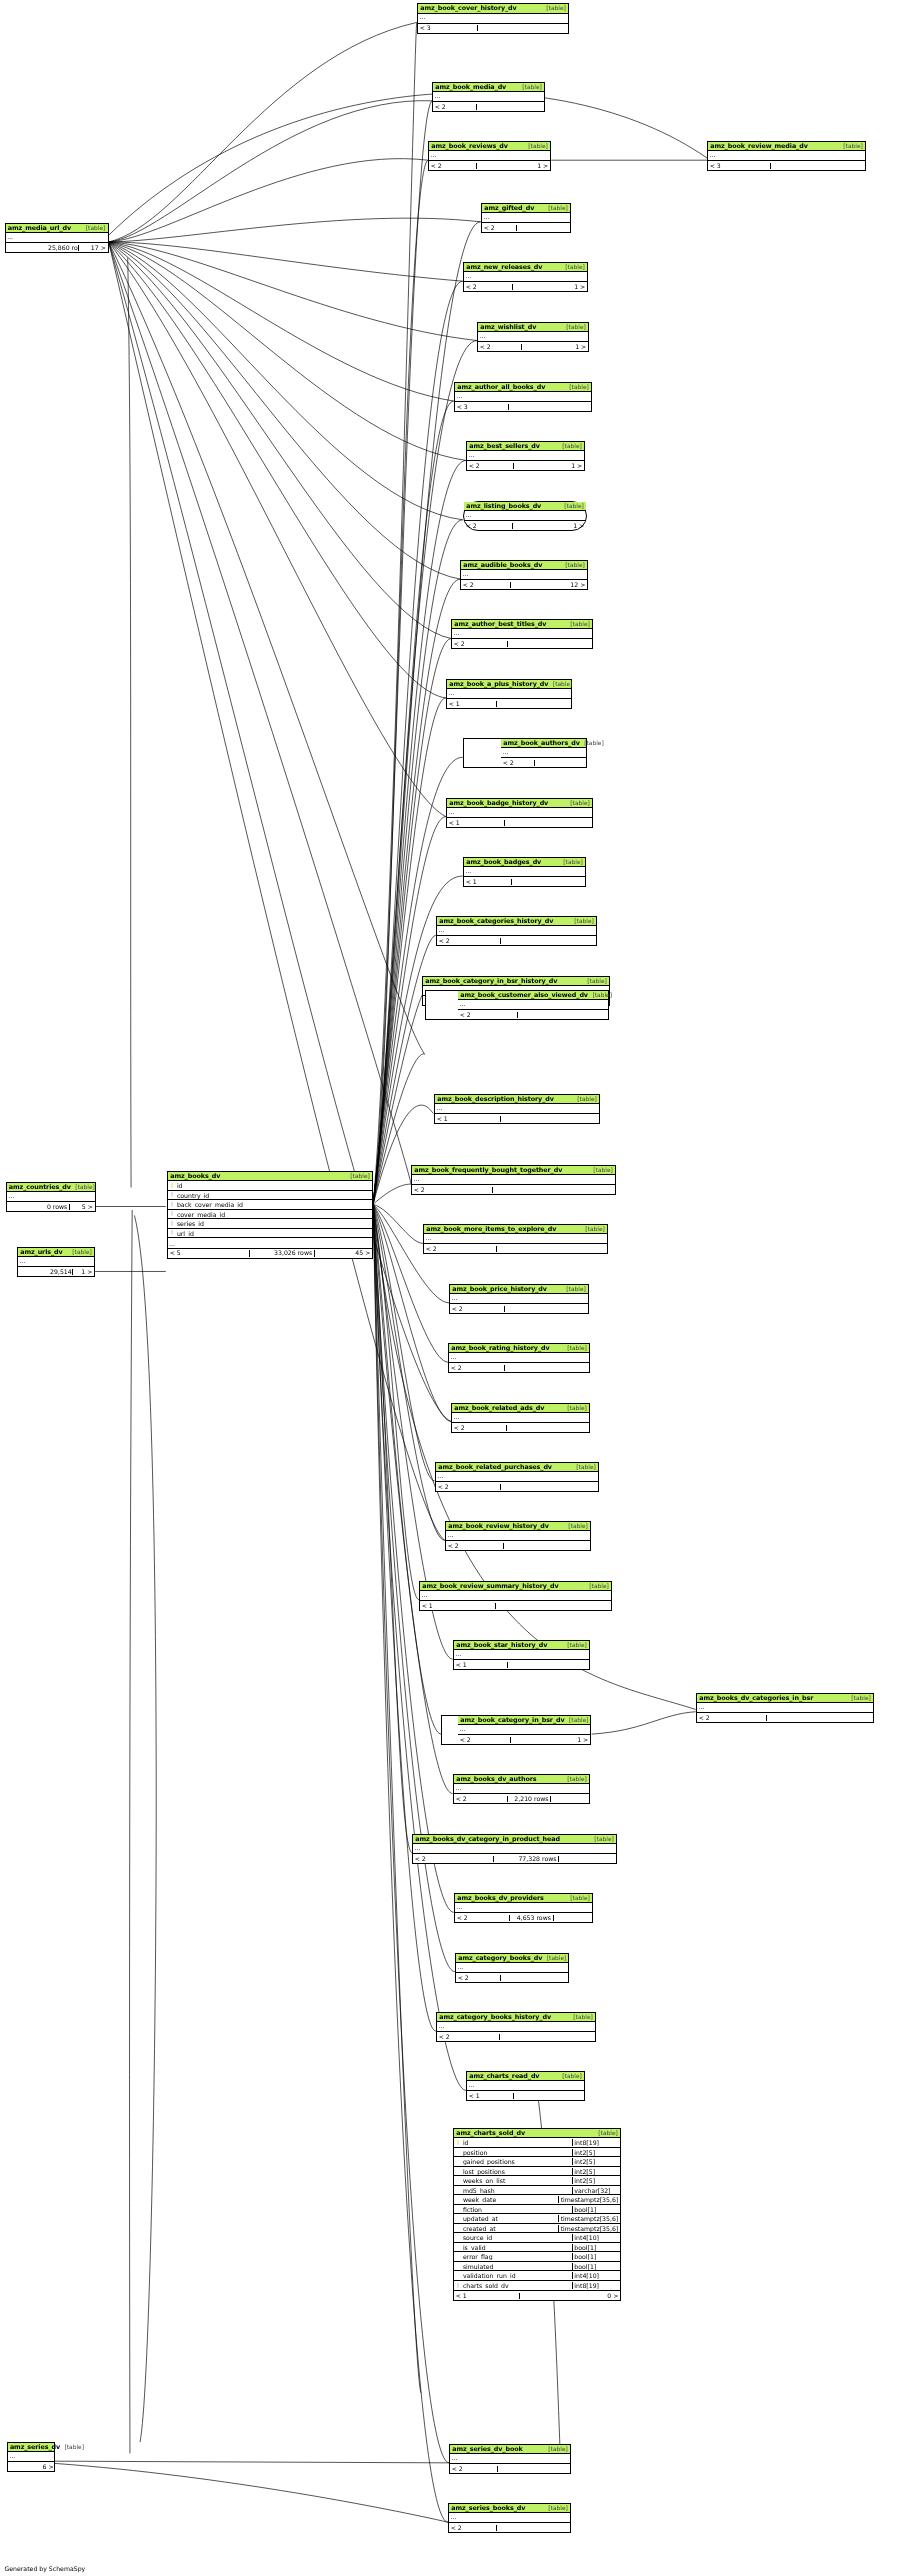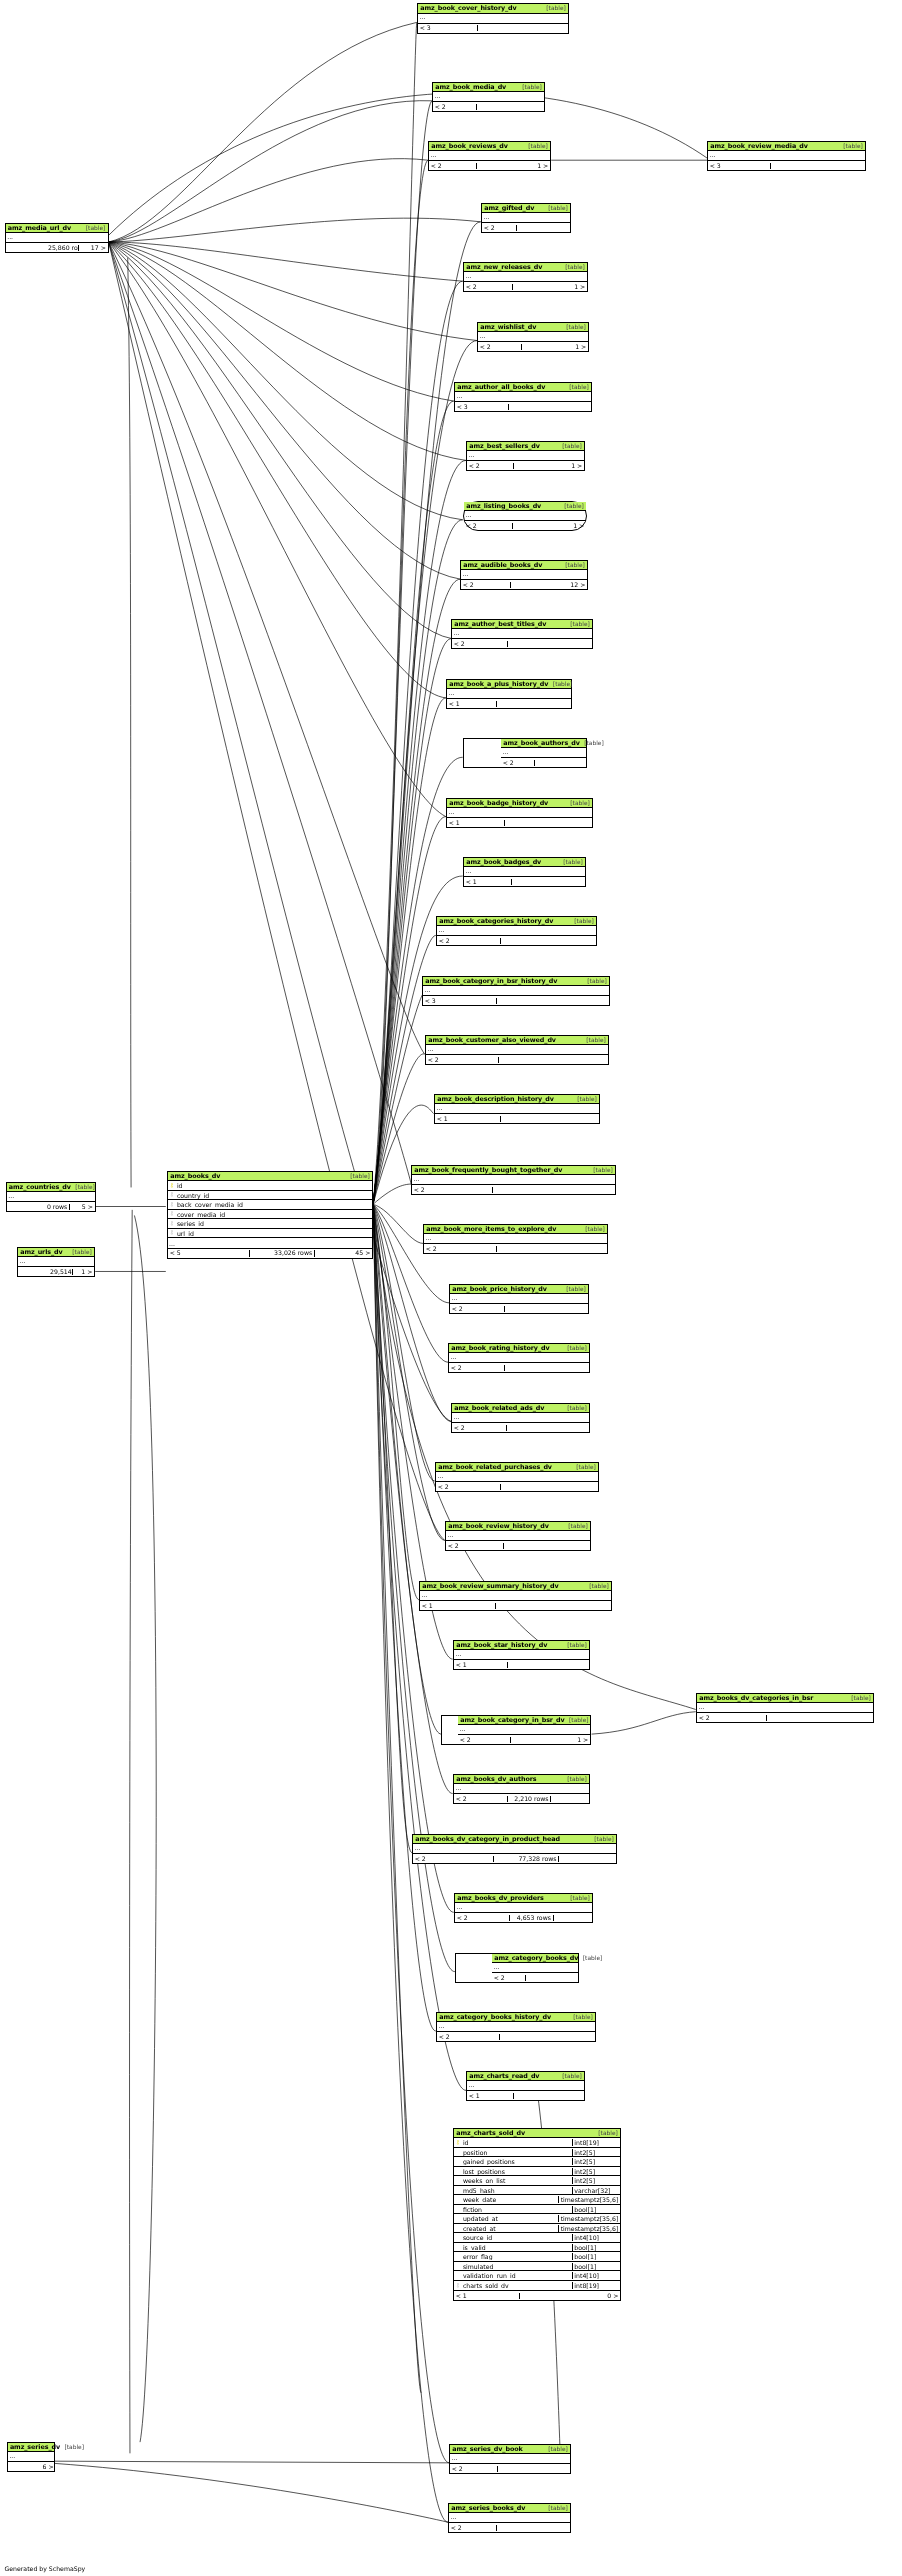--- a/index.html
+++ b/index.html
@@ -462,21 +462,21 @@
       </div>
       <div class="tbl-body">
         <div class="ellipsis-row">...</div>
       </div>
       <div class="tbl-foot">
         <div class="foot-cell foot-left">&lt; 3</div>
         <div class="foot-cell foot-mid"></div>
         <div class="foot-cell foot-right"></div>
       </div>
     </div>
-    <div class="tbl" style="left: 425px; top: 1035px; width: 184px;">
+    <div class="tbl" style="left: 425px; top: 990px; width: 184px; padding-left: 32px;">
       <div class="tbl-head">
         <span class="tbl-name">amz_book_customer_also_viewed_dv</span>
         <span class="tbl-kind">[table]</span>
       </div>
       <div class="tbl-body">
         <div class="ellipsis-row">...</div>
       </div>
       <div class="tbl-foot">
         <div class="foot-cell foot-left">&lt; 2</div>
         <div class="foot-cell foot-mid"></div>
@@ -686,21 +686,21 @@
       </div>
       <div class="tbl-body">
         <div class="ellipsis-row">...</div>
       </div>
       <div class="tbl-foot">
         <div class="foot-cell foot-left">&lt; 2</div>
         <div class="foot-cell foot-mid">4,653 rows</div>
         <div class="foot-cell foot-right"></div>
       </div>
     </div>
-    <div class="tbl" style="left: 455px; top: 1953px; width: 124px; padding-left: 36px;">
+    <div class="tbl" style="left: 455px; top: 1953px; width: 114px;">
       <div class="tbl-head">
         <span class="tbl-name">amz_category_books_dv</span>
         <span class="tbl-kind">[table]</span>
       </div>
       <div class="tbl-body">
         <div class="ellipsis-row">...</div>
       </div>
       <div class="tbl-foot">
         <div class="foot-cell foot-left">&lt; 2</div>
         <div class="foot-cell foot-mid"></div>

